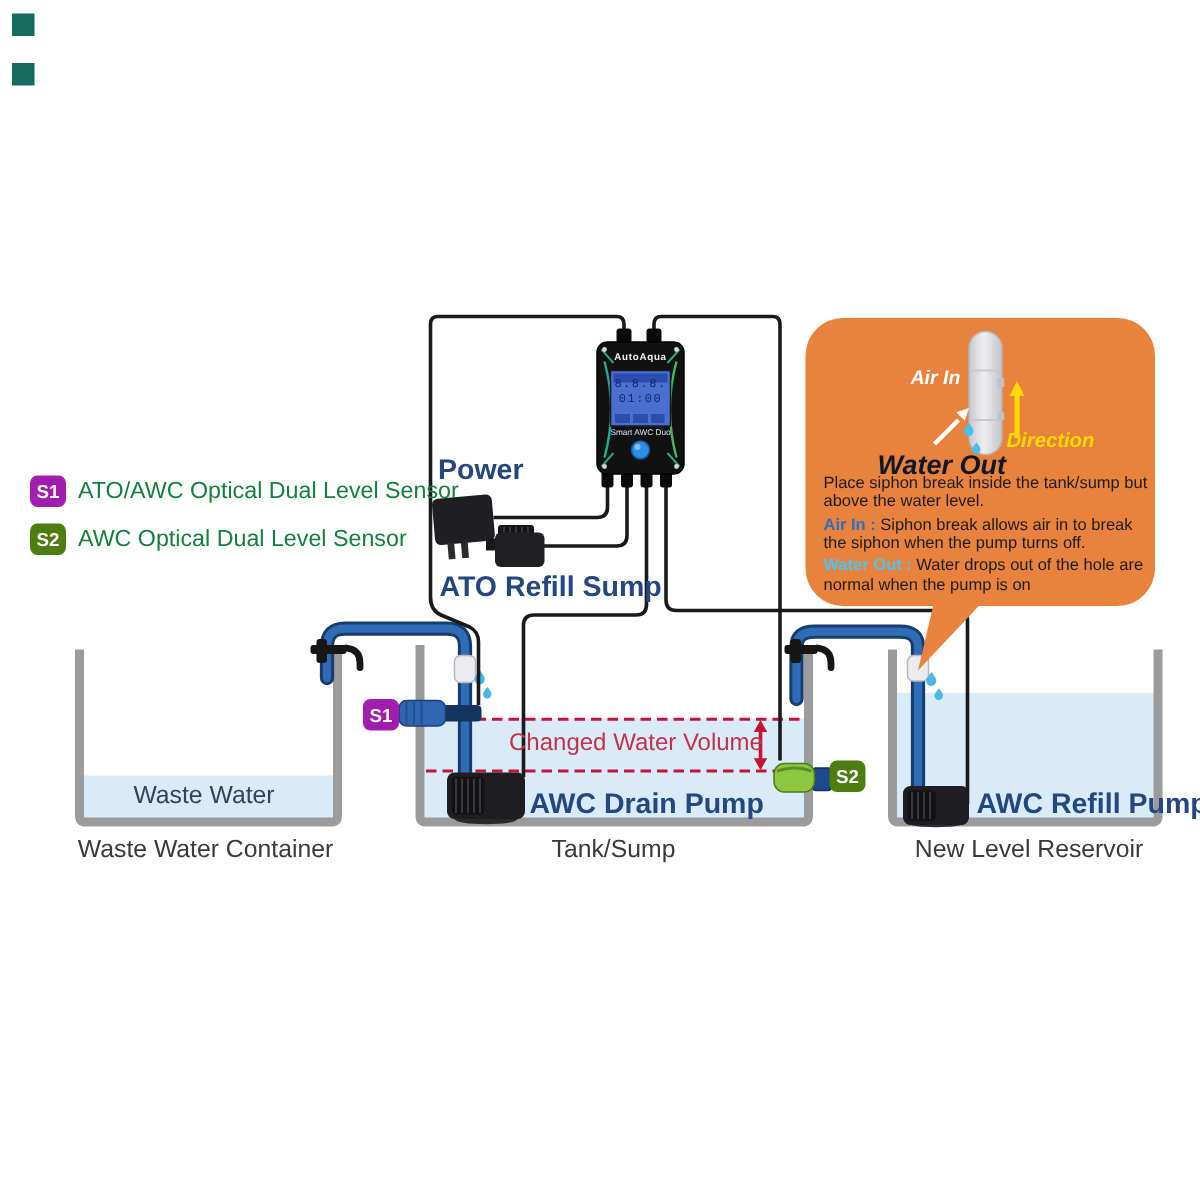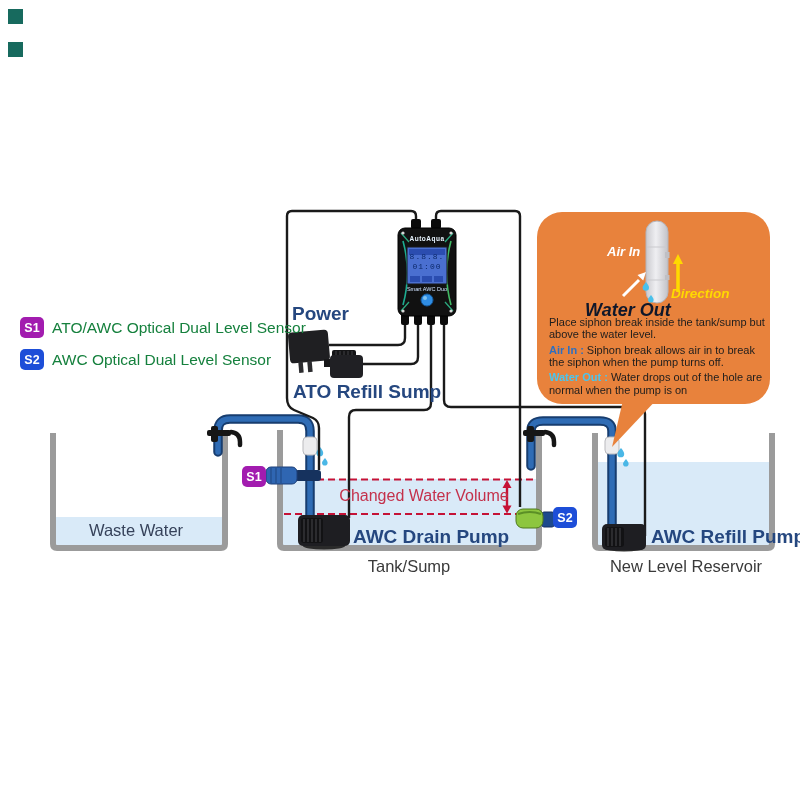--- a/index.html
+++ b/index.html
@@ -6,21 +6,21 @@
   .stage{position:relative;width:800px;height:800px;background:#ffffff;overflow:hidden;
          font-family:"Liberation Sans", sans-serif;}
   .abs{position:absolute;}
   .navy{color:#25477f;font-size:19px;font-weight:700;white-space:nowrap;}
   .cname{color:#3a3a3a;font-size:16.5px;font-weight:500;white-space:nowrap;transform:translateX(-50%);}
   .center{transform:translateX(-50%);}
   .badge{display:inline-flex;align-items:center;justify-content:center;
          width:24px;height:21px;border-radius:5px;color:#fff;font-size:12.5px;font-weight:bold;
          flex:0 0 auto;}
   .badge-blue{background:#a21caf;}
-  .badge-green{background:#1d4ed8;}
+  .badge-green{background:#4d7c0f;}
   .legend-row{display:flex;align-items:center;gap:8px;}
   .legend-text{color:#15803d;font-size:15.5px;font-weight:500;white-space:nowrap;}
   .cwv{color:#c4314b;font-size:16px;font-weight:500;white-space:nowrap;transform:translateX(-50%);}
   .callout-text{width:218px;font-size:11px;line-height:1.12;color:#1d1d1d;}
   .callout-text p{margin:0 0 3px 0;}
   .term{font-weight:bold;margin-right:3px;}
   .term-air{color:#2e6fc0;}
   .term-water{color:#49c6f0;}
   .ill-label{font-style:italic;font-weight:bold;font-size:13px;white-space:nowrap;}
   .ctl-txt{white-space:nowrap;transform:translateX(-50%);text-align:right;}
@@ -189,20 +189,21 @@
   <span class="legend-text">AWC Optical Dual Level Sensor</span>
 </div>
 
 <div class="abs navy" style="left:292px;top:303px">Power</div>
 <div class="abs navy" style="left:293px;top:381px">ATO Refill Sump</div>
 <div class="abs navy" style="left:353px;top:526px">AWC Drain Pump</div>
 <div class="abs navy" style="left:651px;top:526px">AWC Refill Pump</div>
 <div class="abs cwv" style="left:424px;top:487px">Changed Water Volume</div>
 <div class="abs center" style="left:136px;top:521px;color:#36425a;font-size:16.5px;font-weight:500;white-space:nowrap">Waste Water</div>
 
+<div class="abs cname" style="left:137px;top:557px">Waste Water Container</div>
 <div class="abs cname" style="left:409px;top:557px">Tank/Sump</div>
 <div class="abs cname" style="left:686px;top:557px">New Level Reservoir</div>
 
 <div class="abs badge badge-blue" style="left:242px;top:466px">S1</div>
 <div class="abs badge badge-green" style="left:553px;top:507px">S2</div>
 
 <div class="abs ctl-txt" style="left:427px;top:235px;font-size:6.5px;font-weight:bold;color:#e9f5ff;letter-spacing:0.5px">AutoAqua</div>
 <div class="abs ctl-txt" style="left:427px;top:252px;font-size:8px;color:#0d2a6b;letter-spacing:1px;font-family:'Liberation Mono',monospace">8.8.8.</div>
 <div class="abs ctl-txt" style="left:427px;top:262px;font-size:8px;color:#0d2a6b;letter-spacing:1px;font-family:'Liberation Mono',monospace">01:00</div>
 <div class="abs ctl-txt" style="left:427px;top:286px;font-size:5.5px;color:#cfe2ff">Smart AWC Duo</div>

